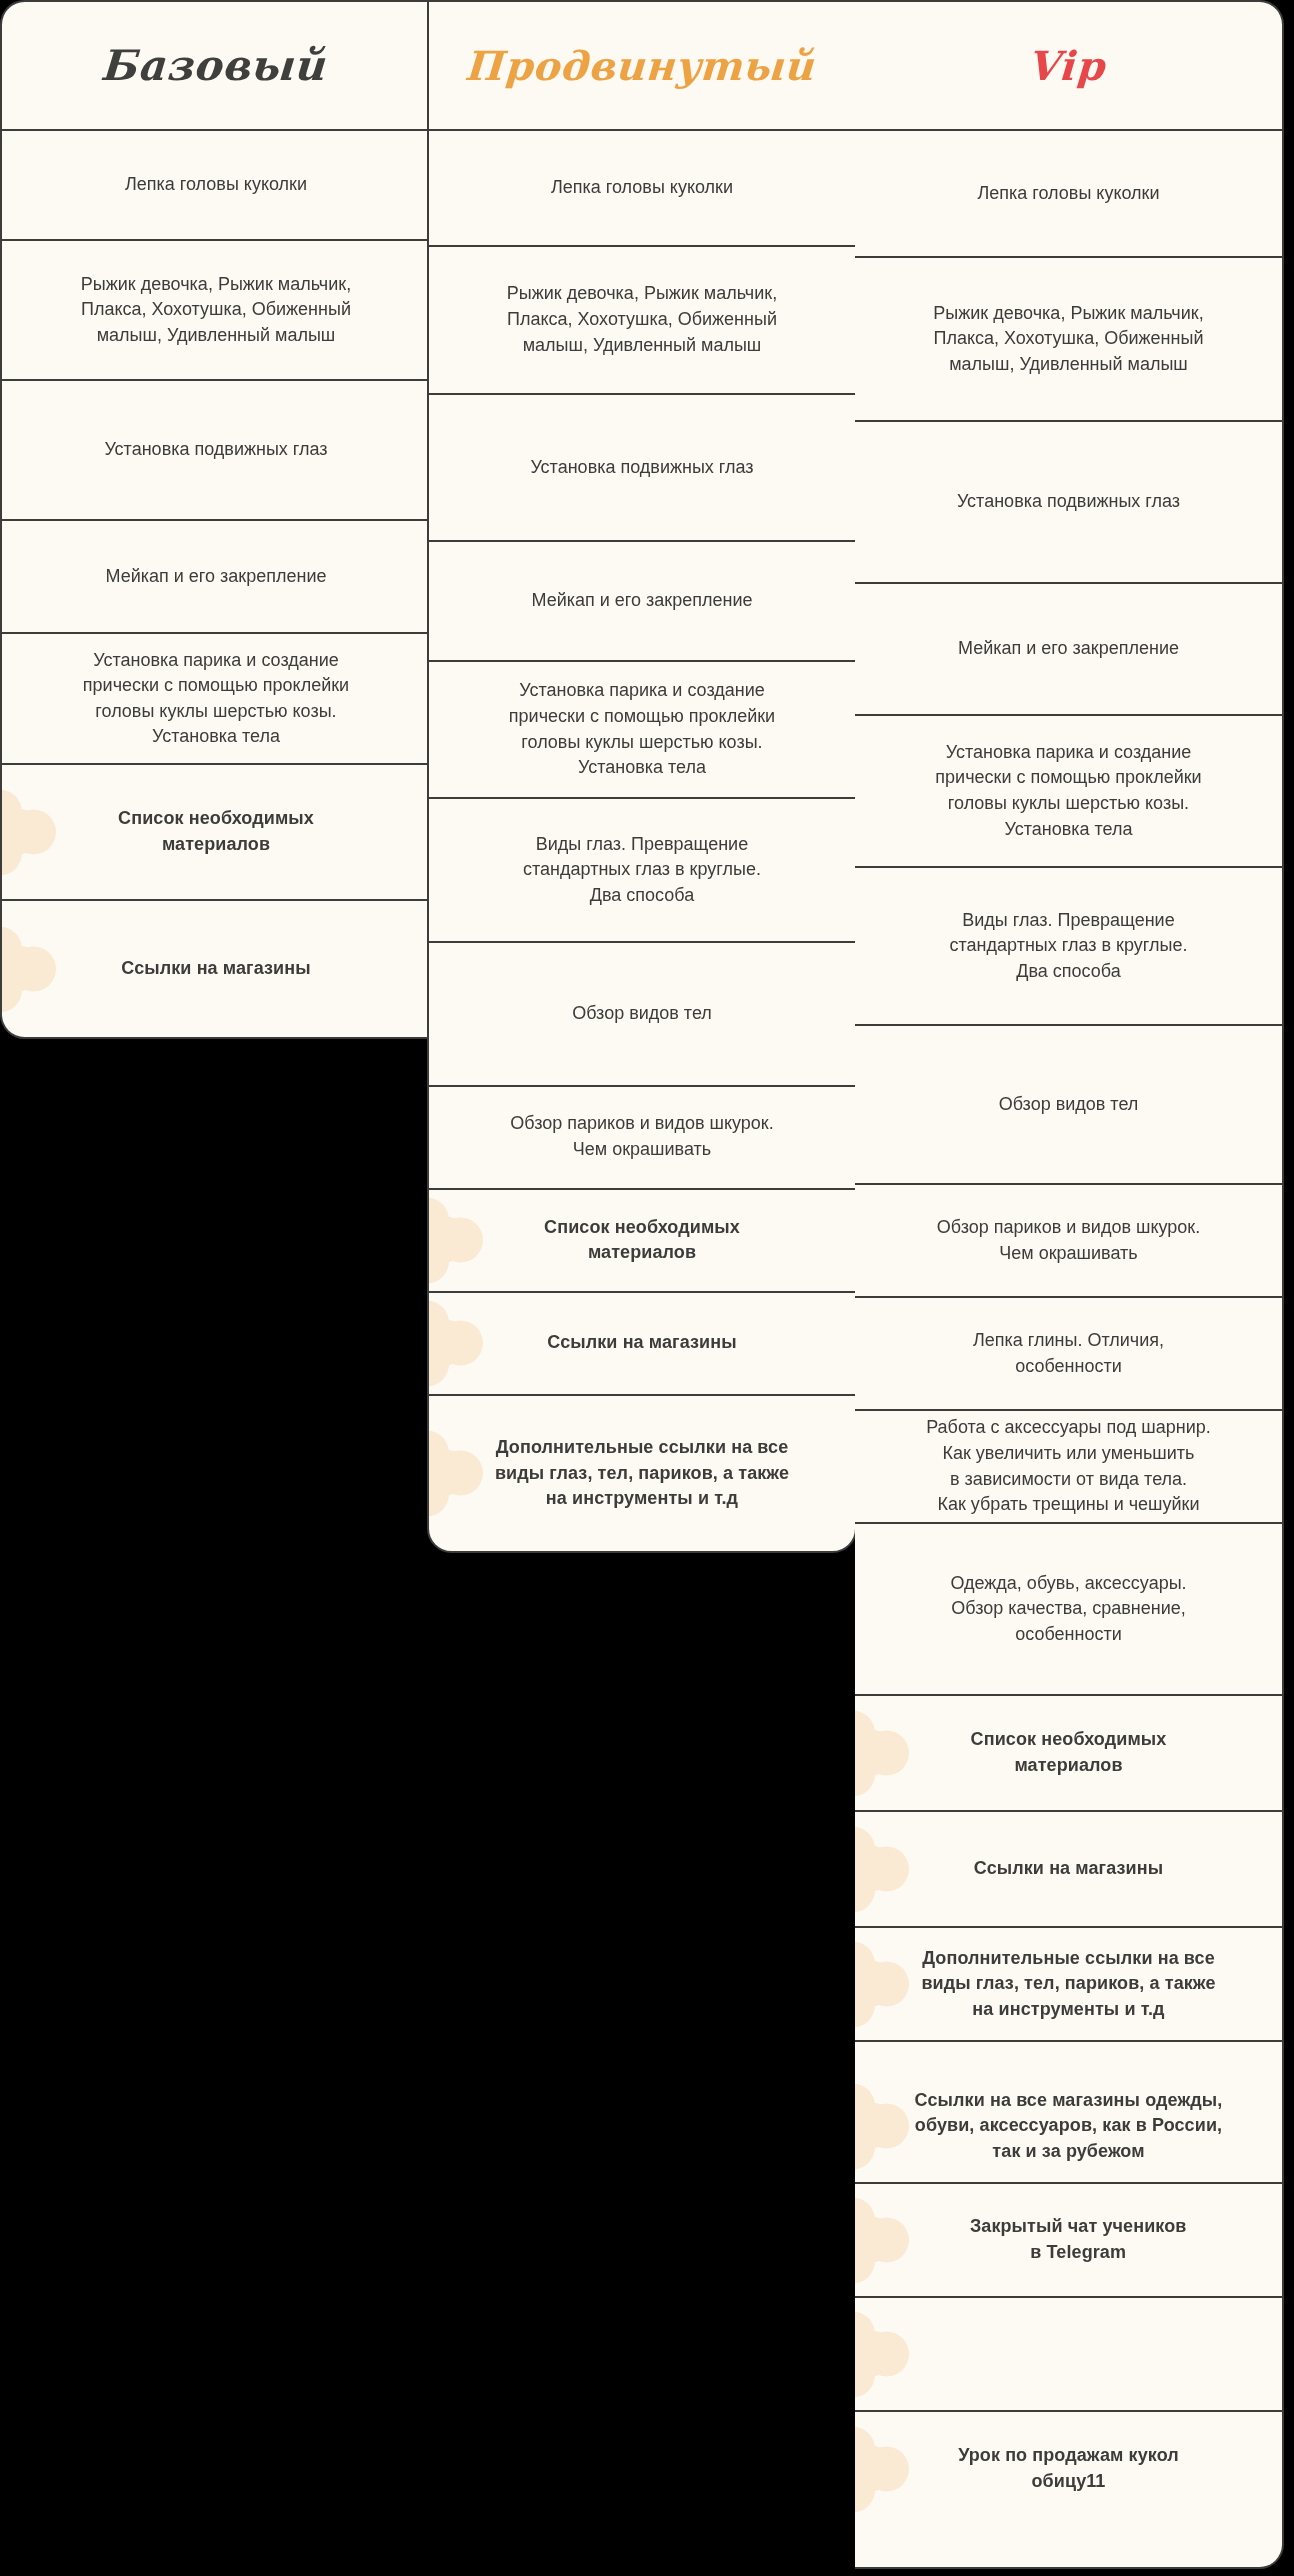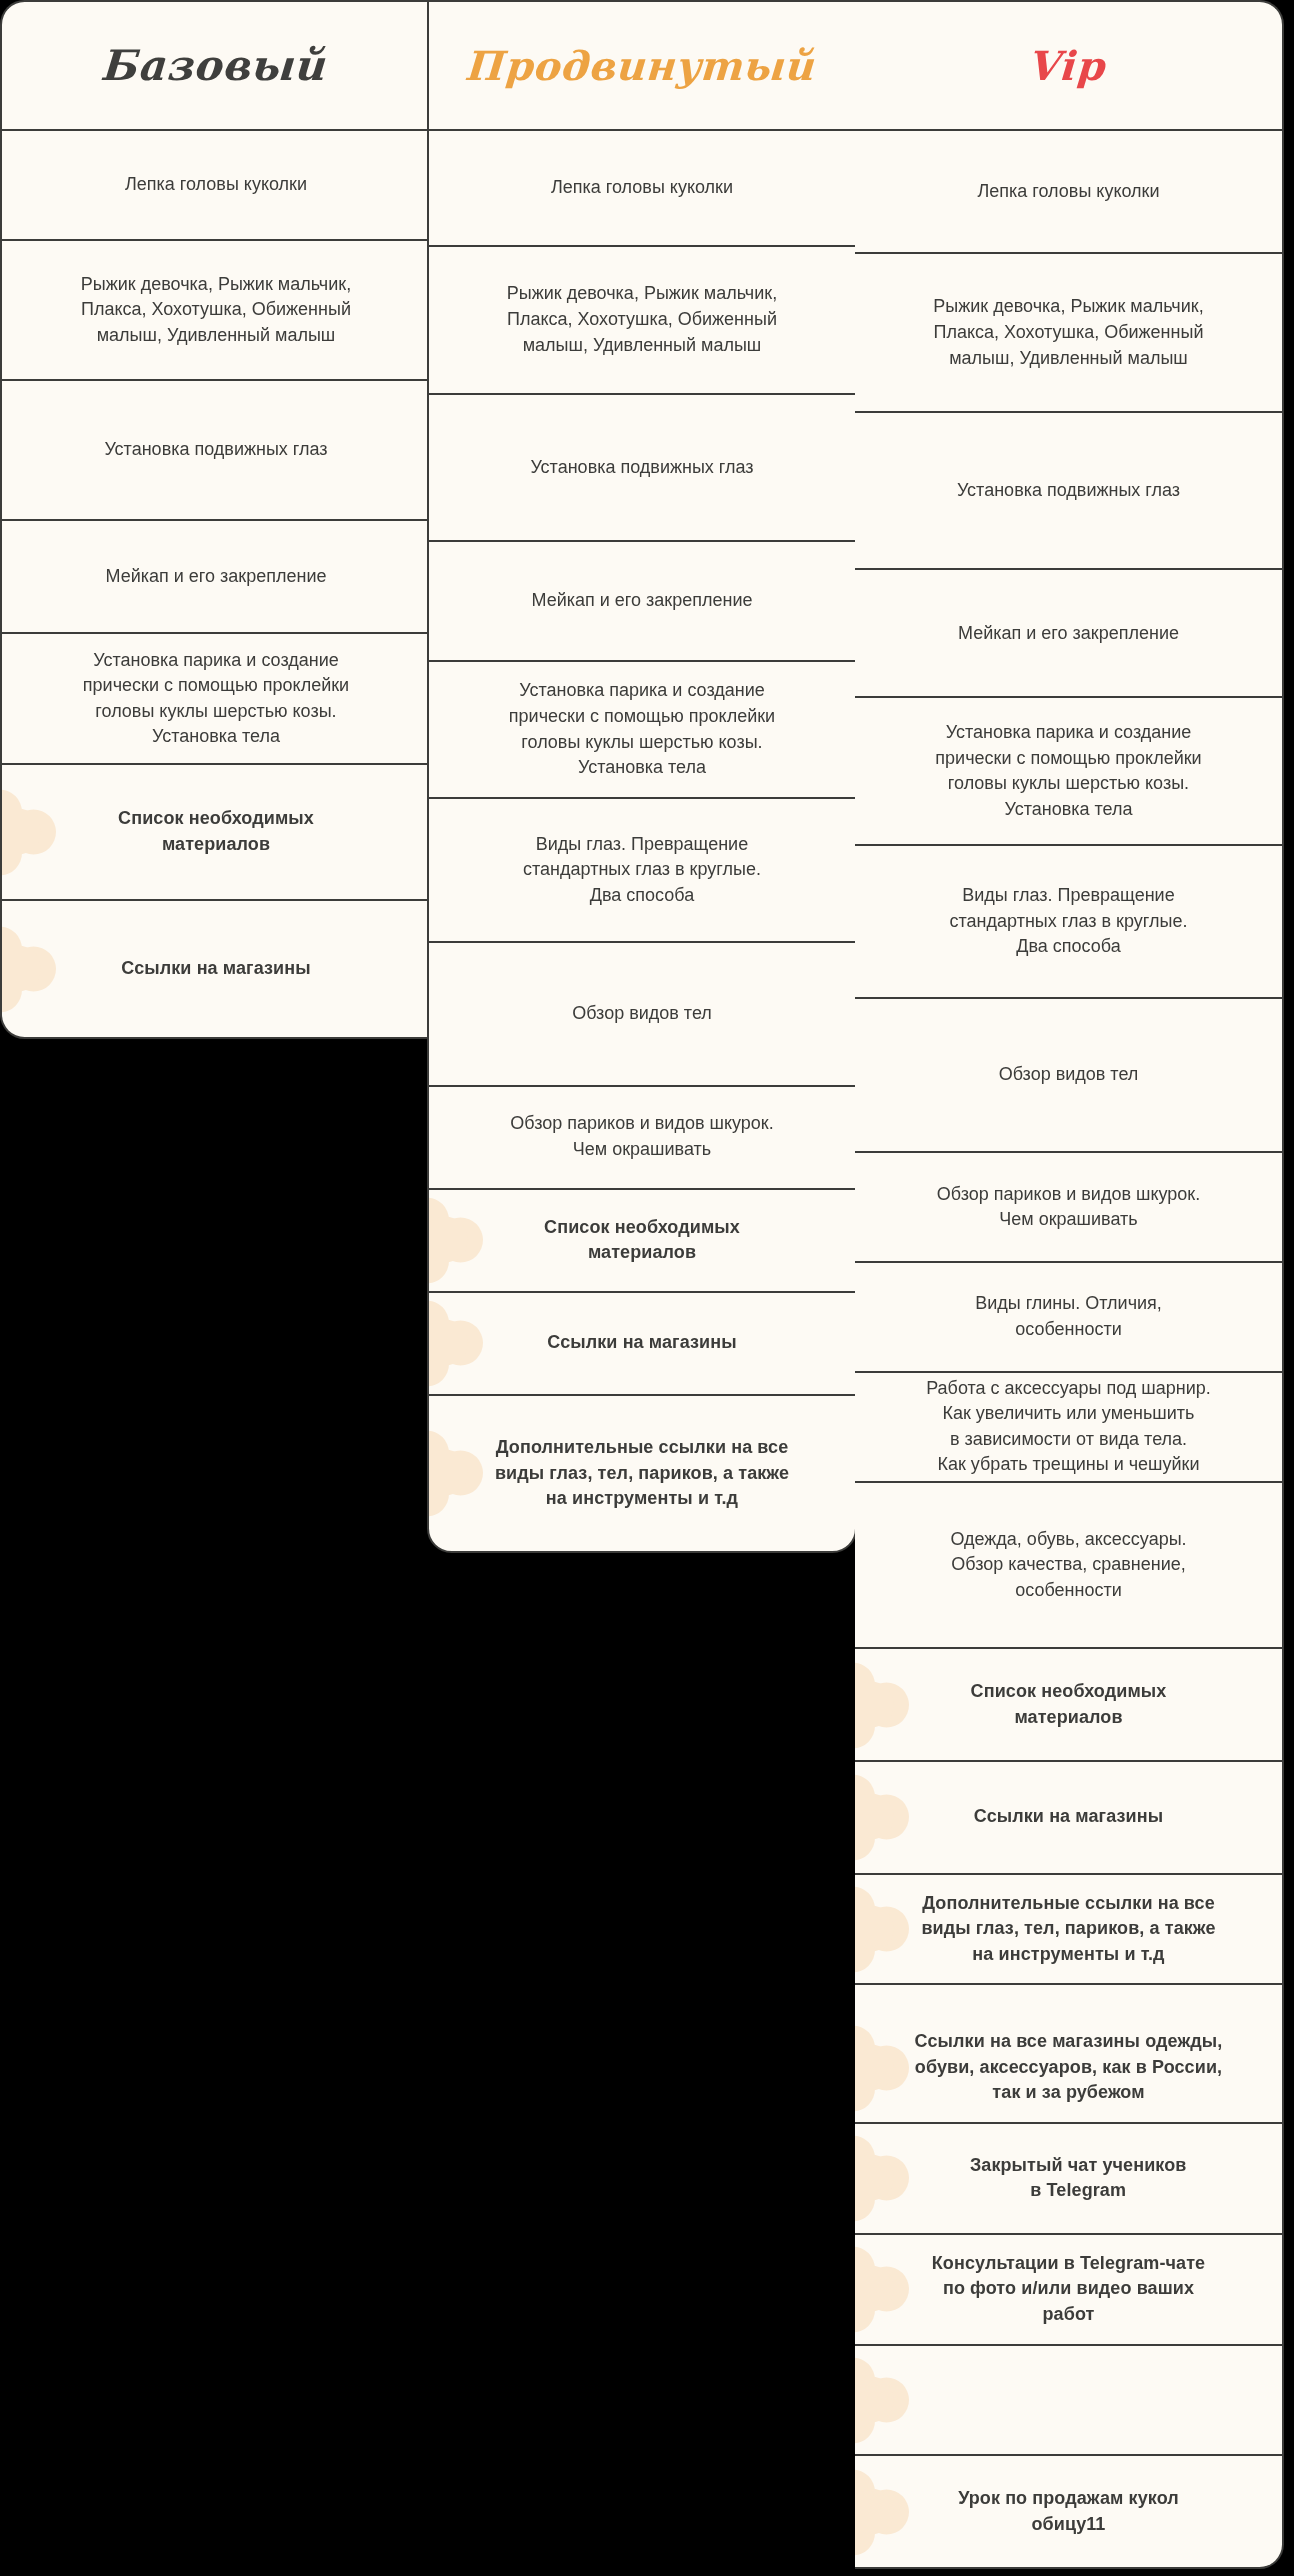--- a/index.html
+++ b/index.html
@@ -288,21 +288,21 @@
 Два способа</div>
     </div>
     <div class="cell v-r6">
       <div class="cell-text">Обзор видов тел</div>
     </div>
     <div class="cell v-r7">
       <div class="cell-text">Обзор париков и видов шкурок.
 Чем окрашивать</div>
     </div>
     <div class="cell v-r8">
-      <div class="cell-text">Виды глины. Отличия,
+      <div class="cell-text">Лепка глины. Отличия,
 особенности</div>
     </div>
     <div class="cell v-r9">
       <div class="cell-text">Работа с аксессуары под шарнир.
 Как увеличить или уменьшить
 в зависимости от вида тела.
 Как убрать трещины и чешуйки</div>
     </div>
     <div class="cell v-r10">
       <div class="cell-text">Одежда, обувь, аксессуары.
@@ -353,31 +353,20 @@
     <div class="cell v-r15 bold">
       <div class="flower">
           <span class="p1"></span>
           <span class="p2"></span>
           <span class="p3"></span>
           <span class="p4"></span>
         </div>
       <div class="cell-text">Закрытый чат учеников
 в Telegram</div>
     </div>
-    <div class="cell v-r16 bold">
-      <div class="flower">
-          <span class="p1"></span>
-          <span class="p2"></span>
-          <span class="p3"></span>
-          <span class="p4"></span>
-        </div>
-      <div class="cell-text">Консультации в Telegram-чате
-по фото и/или видео ваших
-работ</div>
-    </div>
     <div class="cell v-r17 bold">
       <div class="flower">
           <span class="p1"></span>
           <span class="p2"></span>
           <span class="p3"></span>
           <span class="p4"></span>
         </div>
     </div>
     <div class="cell v-r18 bold">
       <div class="flower">

